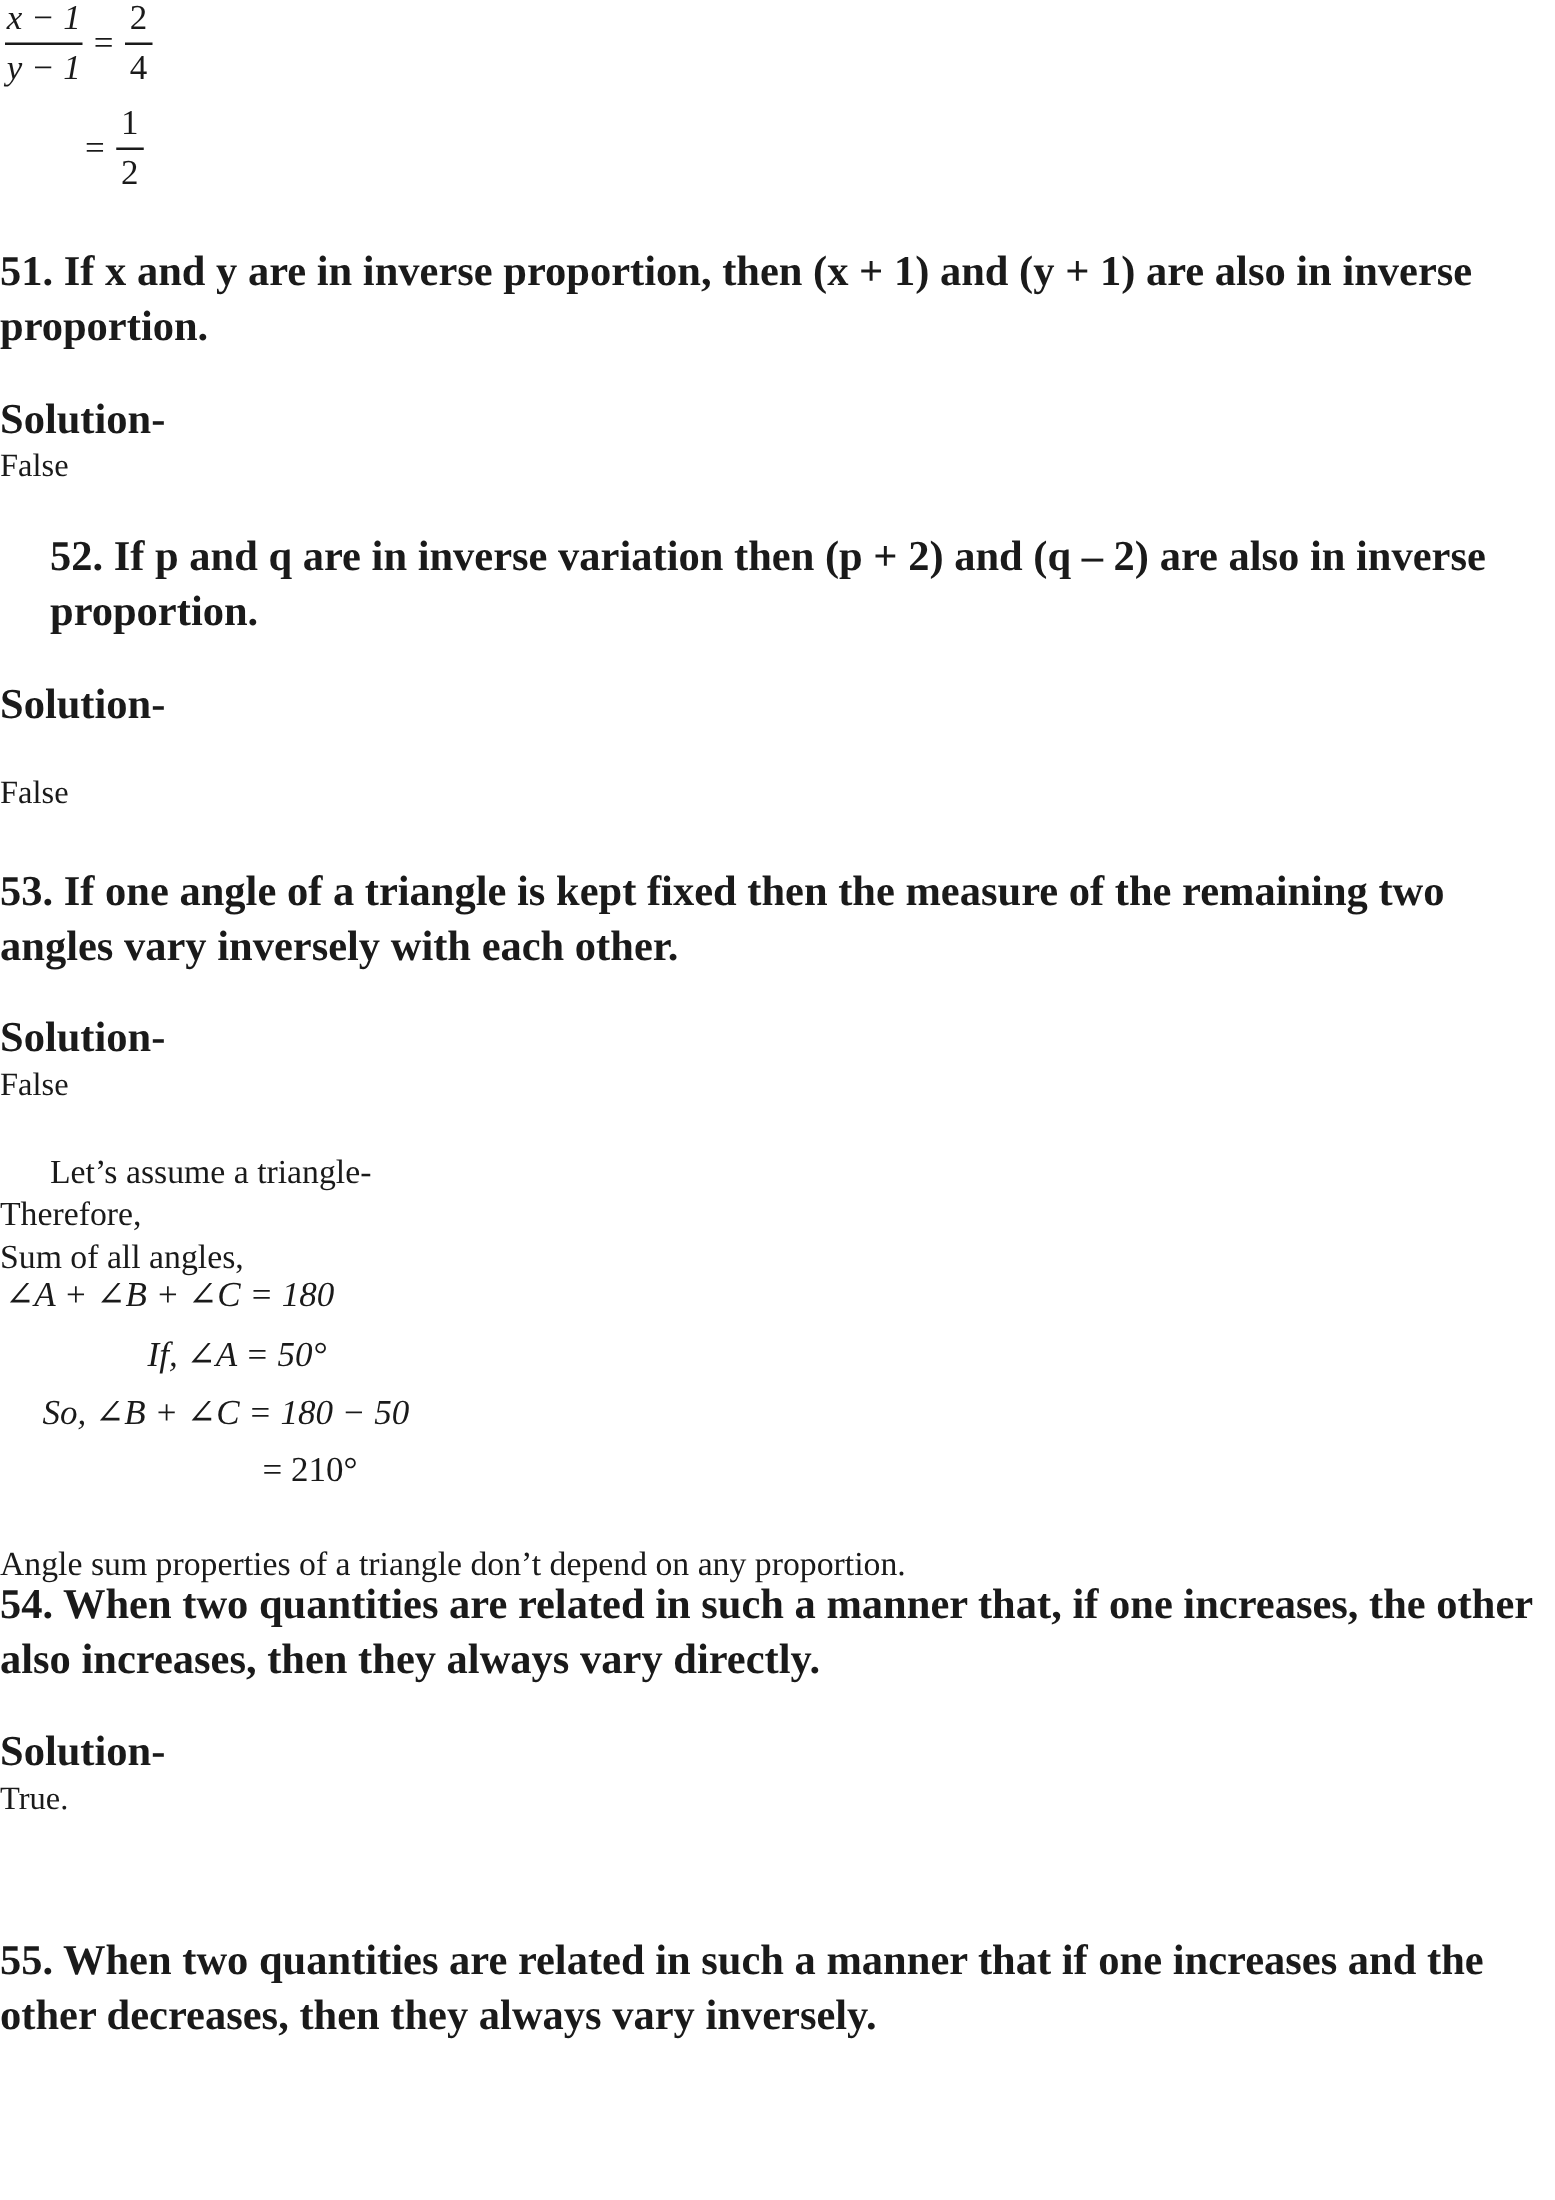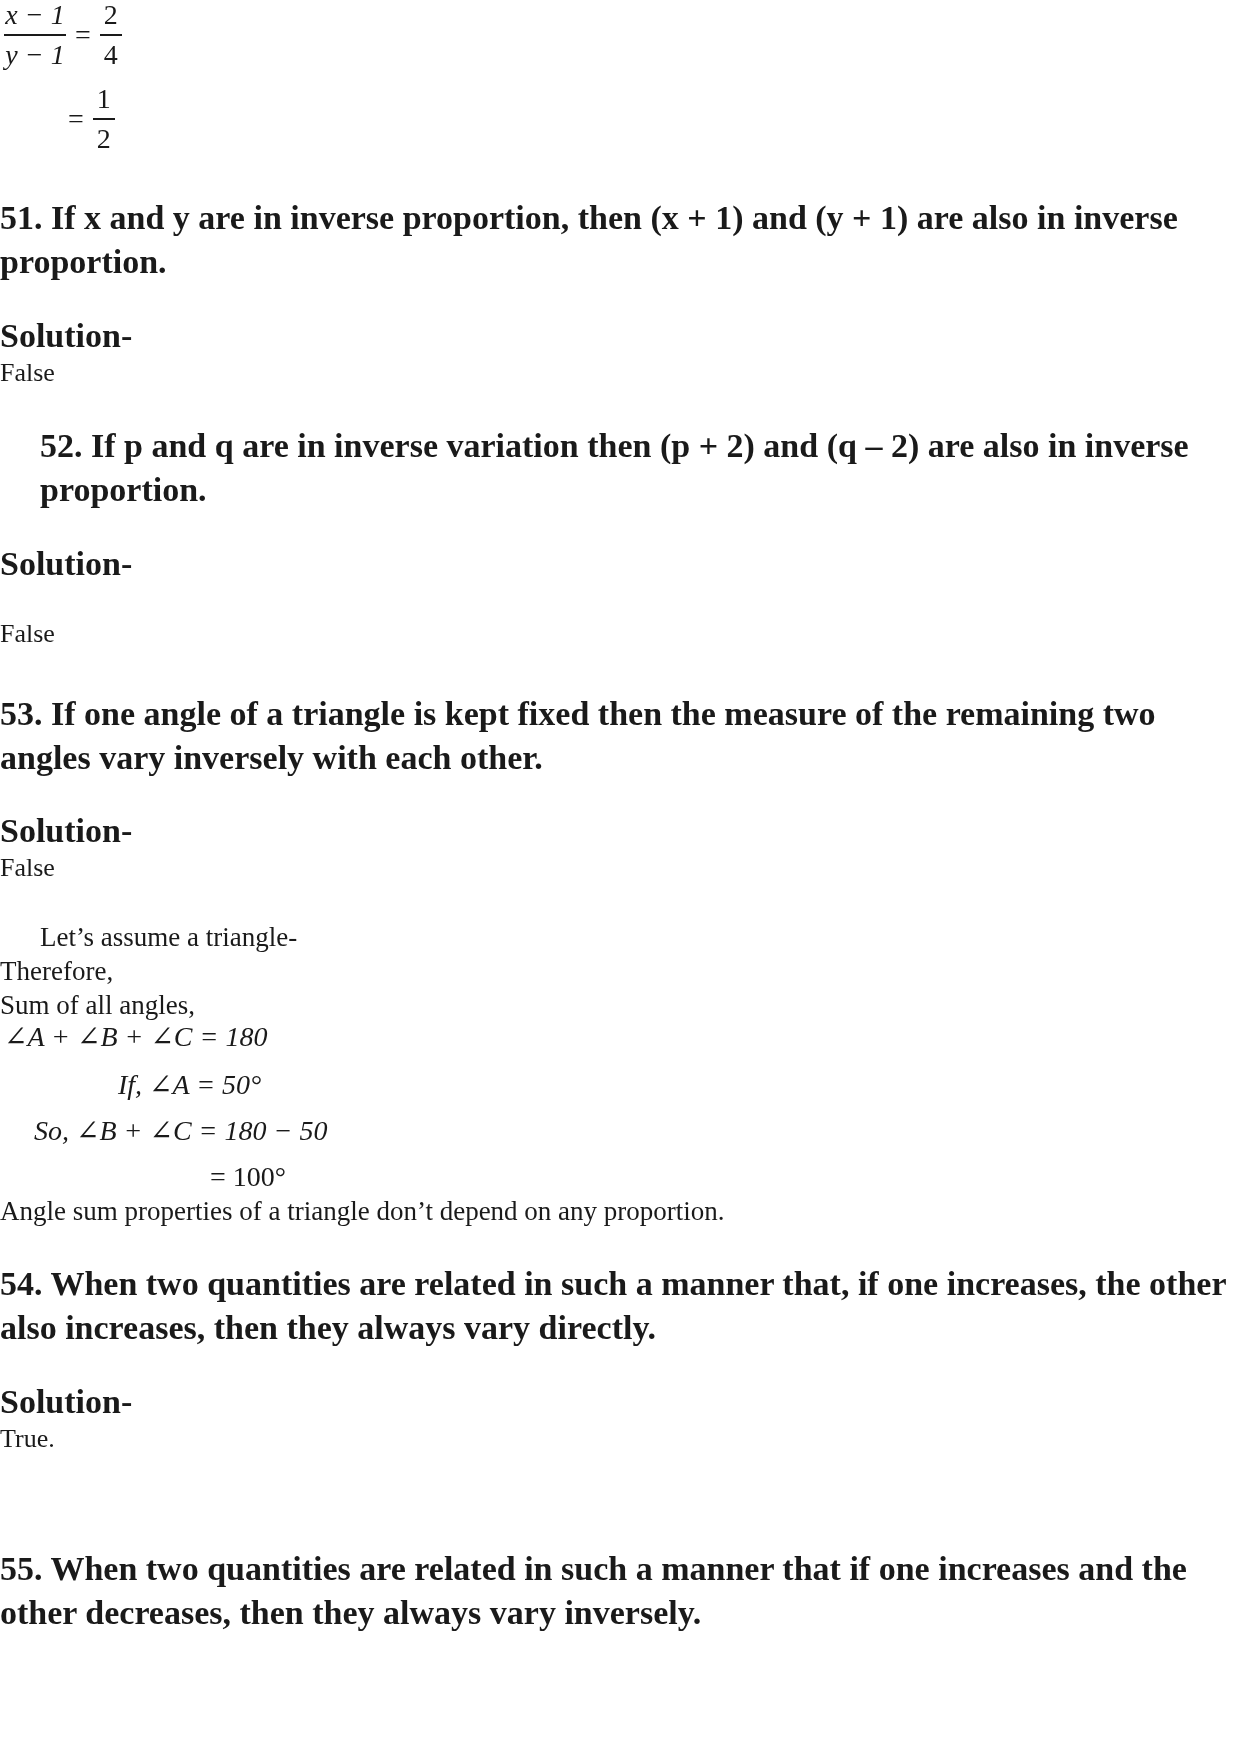--- a/index.html
+++ b/index.html
@@ -67,22 +67,22 @@
 <div class="abs txt" style="top:918px;padding-left:40px;">Let’s assume a triangle-</div>
 <div class="abs txt" style="top:952px;">Therefore,</div>
 <div class="abs txt" style="top:986px;">Sum of all angles,</div>
 <div class="abs txt it m" style="left:4px; top:1018px;">∠A + ∠B + ∠C = 180</div>
 <div class="abs txt it m" style="left:118px; top:1066px;">
   <span>If</span><span>, ∠A = 50°</span>
 </div>
 <div class="abs txt it m" style="left:34px; top:1112px;">
   <span>So</span><span>, ∠B + ∠C = 180 − 50</span>
 </div>
-<div class="abs txt m" style="left:210px; top:1158px;">= 100°</div>
-<div class="abs txt" style="top:1192px;text-align:right;">Angle sum properties of a triangle don’t depend on any proportion.</div>
+<div class="abs txt m" style="left:210px; top:1158px;">= 210°</div>
+<div class="abs txt" style="top:1232px;text-align:right;">Angle sum properties of a triangle don’t depend on any proportion.</div>
 
 <div class="abs q" style="top:1262px;">
   <span>54.</span>
   <span>When two quantities are related in such a manner that, if one increases, the other also increases, then they always vary directly.</span>
 </div>
 <div class="abs sol" style="top:1382px;">Solution-</div>
 <div class="abs ans" style="top:1423px;">True.</div>
 
 <div class="abs q" style="top:1547px;">
   <span>55.</span>

